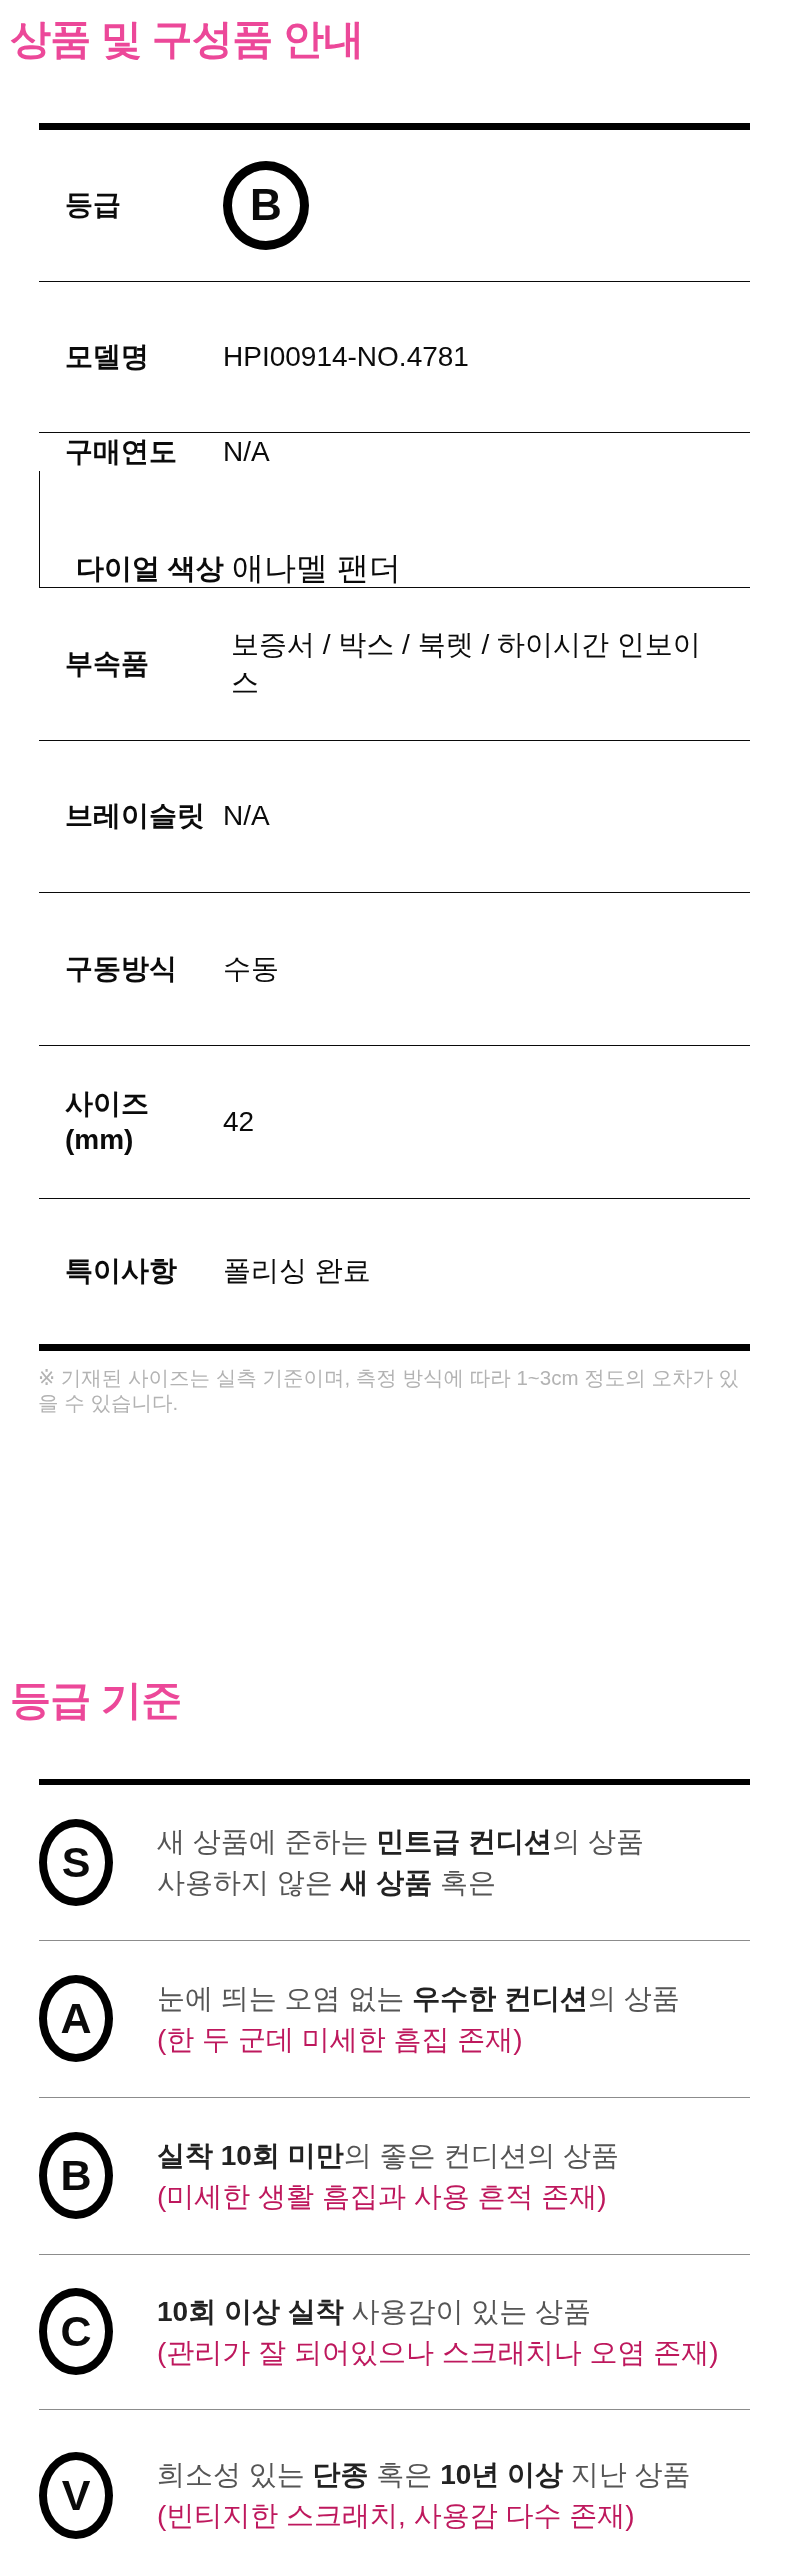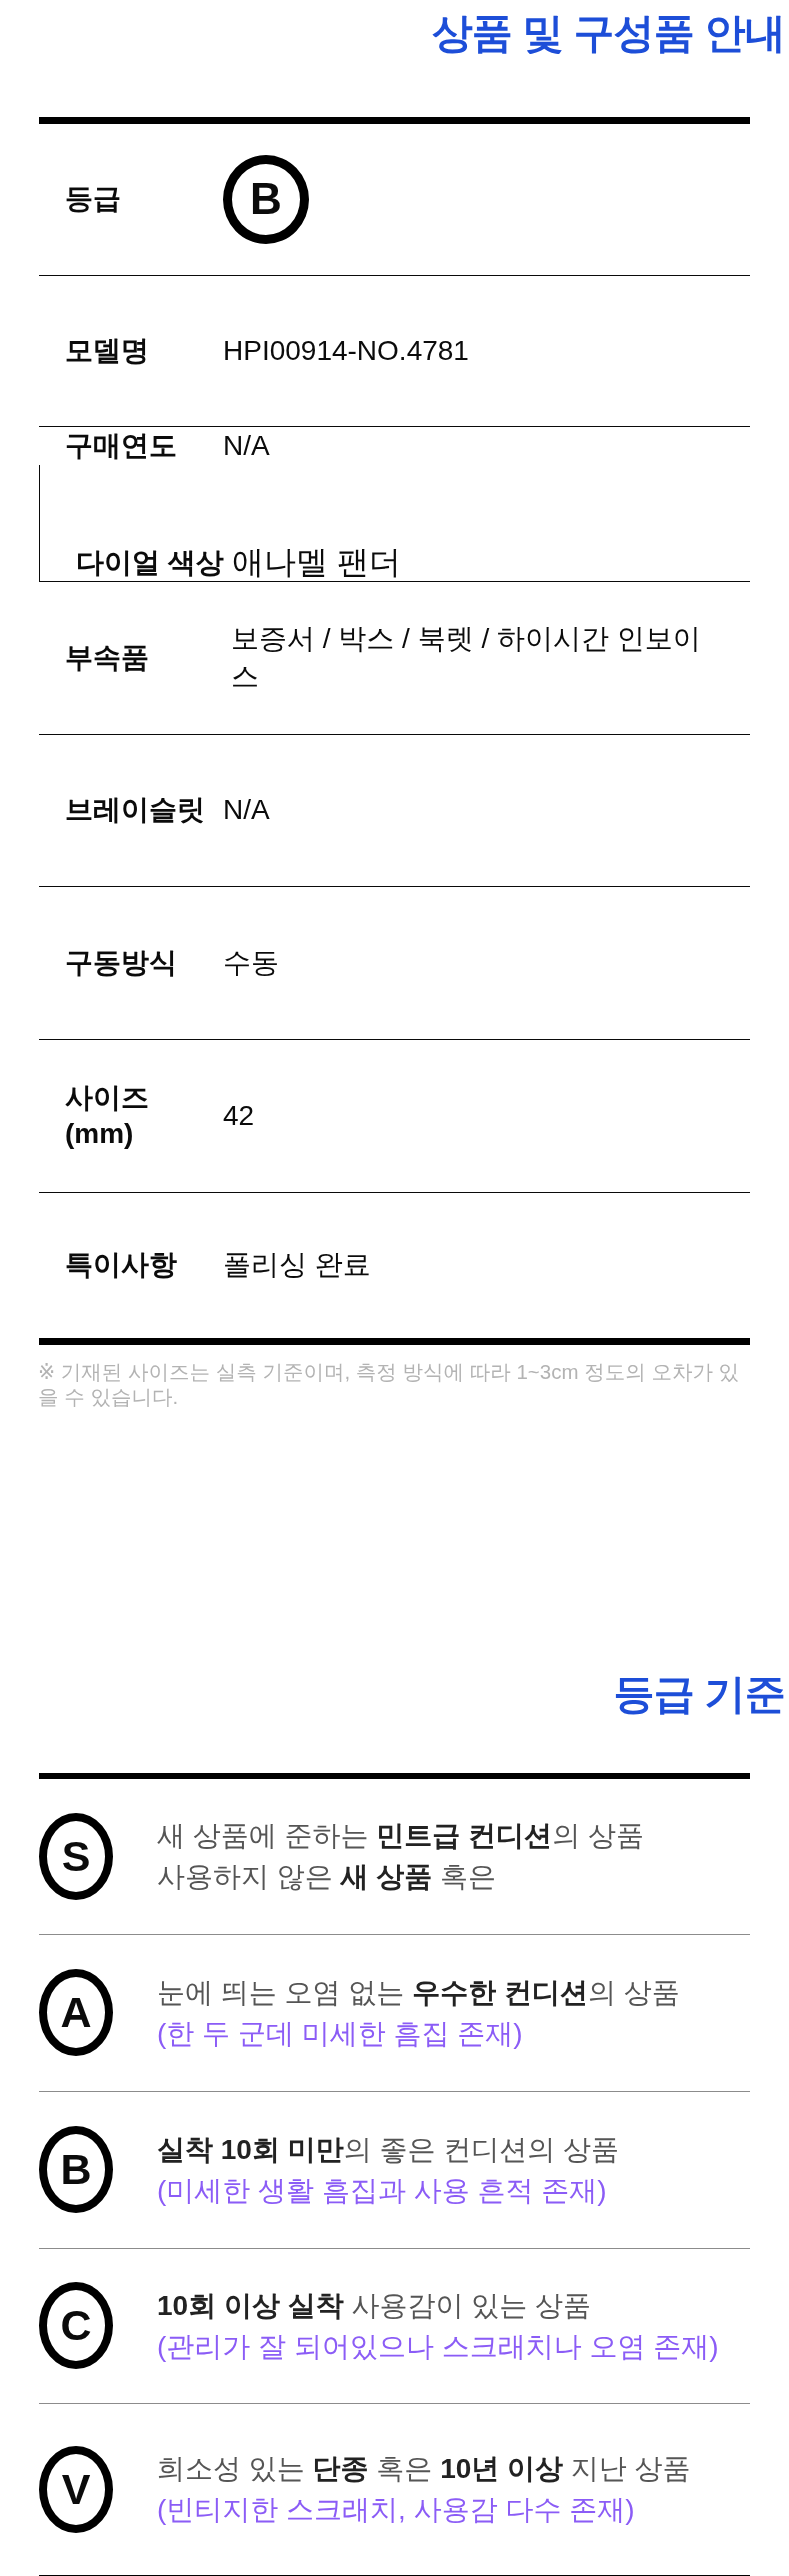--- a/index.html
+++ b/index.html
@@ -2,22 +2,22 @@
 <html style="font-size:12.6px"><head>
 <meta charset="utf-8">
 <style>
   html,body{margin:0;padding:0;}
   body{
     width:789px;height:2576px;background:#ffffff;
     font-family:"Liberation Sans","DejaVu Sans",sans-serif;
     color:#0b0b0b;overflow:hidden;
   }
   .sec-title{
-    margin:4px;text-align:right;font-weight:bold;font-size:41px;line-height:49px;
-    color:#1d4ed8;letter-spacing:-0.8px;
+    margin:10px;text-align:left;font-weight:bold;font-size:41px;line-height:49px;
+    color:#ec4899;letter-spacing:-0.8px;
   }
   .title1{padding-top:4.7px;}
   .title2{margin-top:261px;}
 
   
   .tbl{
     margin:59px 39px 0 39px;
     border-top:7px solid #000;border-bottom:7px solid #000;
   }
   .s1-row{display:flex;align-items:center;border-top:1.6px solid #0a0a0a;}
@@ -70,21 +70,21 @@
   .g-row:nth-child(5){height:171px;}
   .g-circle{
     box-sizing:border-box;width:74px;height:87px;flex-shrink:0;
     border:8.7px solid #000;border-radius:50%;
     display:flex;align-items:center;justify-content:center;
     font-size:43px;font-weight:bold;color:#0b0b0b;
   }
   .g-text{margin-left:44px;}
   .g-line{font-size:28px;line-height:41px;color:#555555;}
   .g-line .seg-b{font-weight:bold;color:#222222;}
-  .g-sub{font-size:28px;line-height:41px;color:#8b5cf6;}
+  .g-sub{font-size:28px;line-height:41px;color:#be185d;}
 </style>
 </head>
 <body>
 
 <h1 class="sec-title title1">상품 및 구성품 안내</h1>
 
 <div class="tbl">
 
   <div class="s1-row">
     <div class="cell-label">등급</div>

